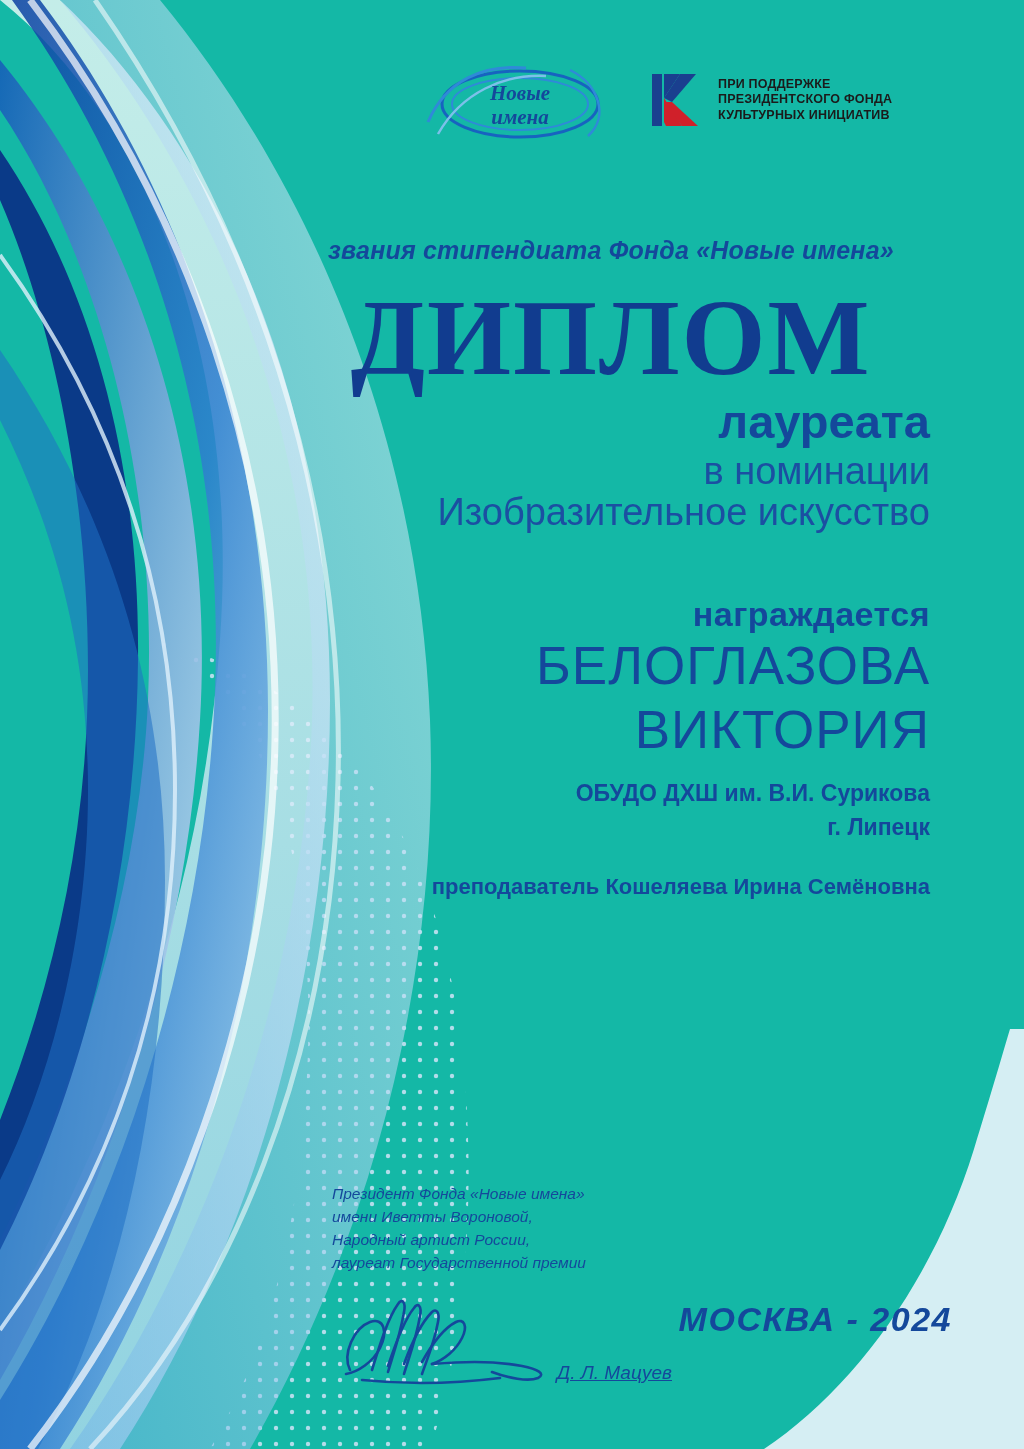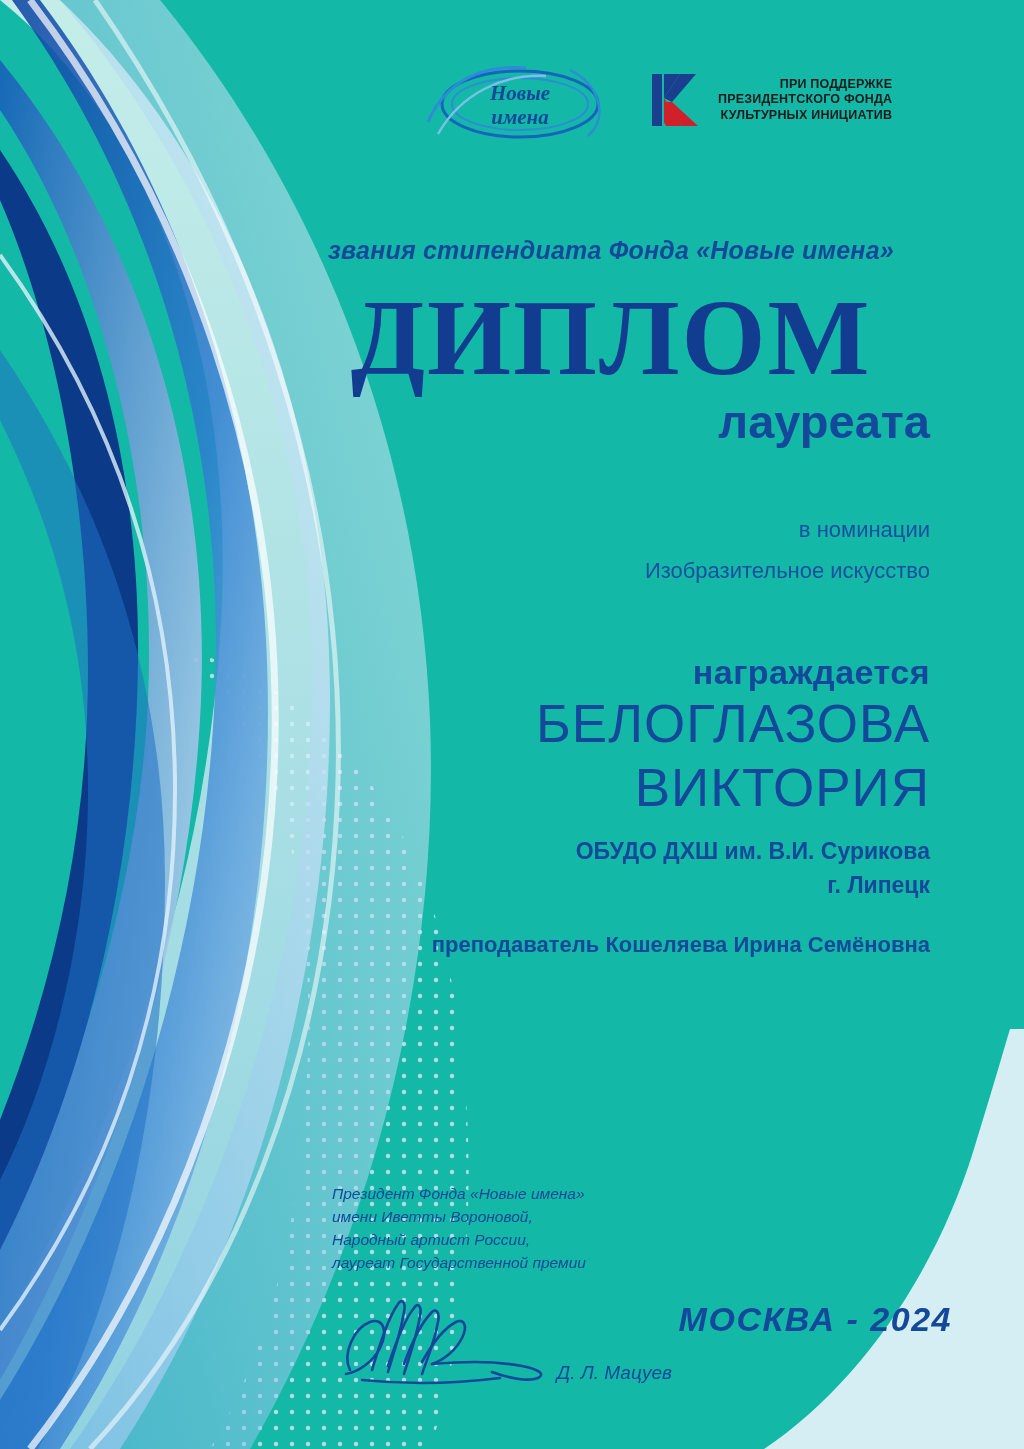--- a/index.html
+++ b/index.html
@@ -53,21 +53,20 @@
     width: 196px;
     height: 92px;
   }
   .logo-nn svg { display: block; }
 
   .fond-block {
     display: flex;
     align-items: center;
     gap: 12px;
     margin-top: 14px;
-    text-align: right;
   }
   .fond-mark {
     width: 56px;
     height: 56px;
     position: relative;
     flex: 0 0 auto;
   }
   .fond-text {
     font-family: "Liberation Sans", sans-serif;
     font-weight: bold;
@@ -110,22 +109,21 @@
   .laureate {
     margin-top: -4px;
     font-size: 47px;
     line-height: 58px;
     font-weight: bold;
     color: #14489b;
     text-align: right;
     padding-right: 22px;
   }
   .nomination {
-    margin-top: 58px;
-    font-size: 22px;
+    font-size: 38px;
     line-height: 41px;
     color: #1b4fa2;
     text-align: right;
     padding-right: 22px;
   }
   .awarded-label {
     margin-top: 62px;
     font-size: 34px;
     font-weight: bold;
     color: #14489b;
@@ -186,20 +184,21 @@
     margin-top: 18px;
   }
   .sign-name {
     position: absolute;
     right: 0;
     bottom: 18px;
     font-size: 19px;
     color: #14489b;
     font-style: italic;
     white-space: nowrap;
+    text-decoration: underline;
   }
   .city-year {
     position: absolute;
     right: 72px;
     top: 1300px;
     font-size: 34px;
     letter-spacing: 1.5px;
     color: #14489b;
     font-style: italic;
     font-weight: bold;

